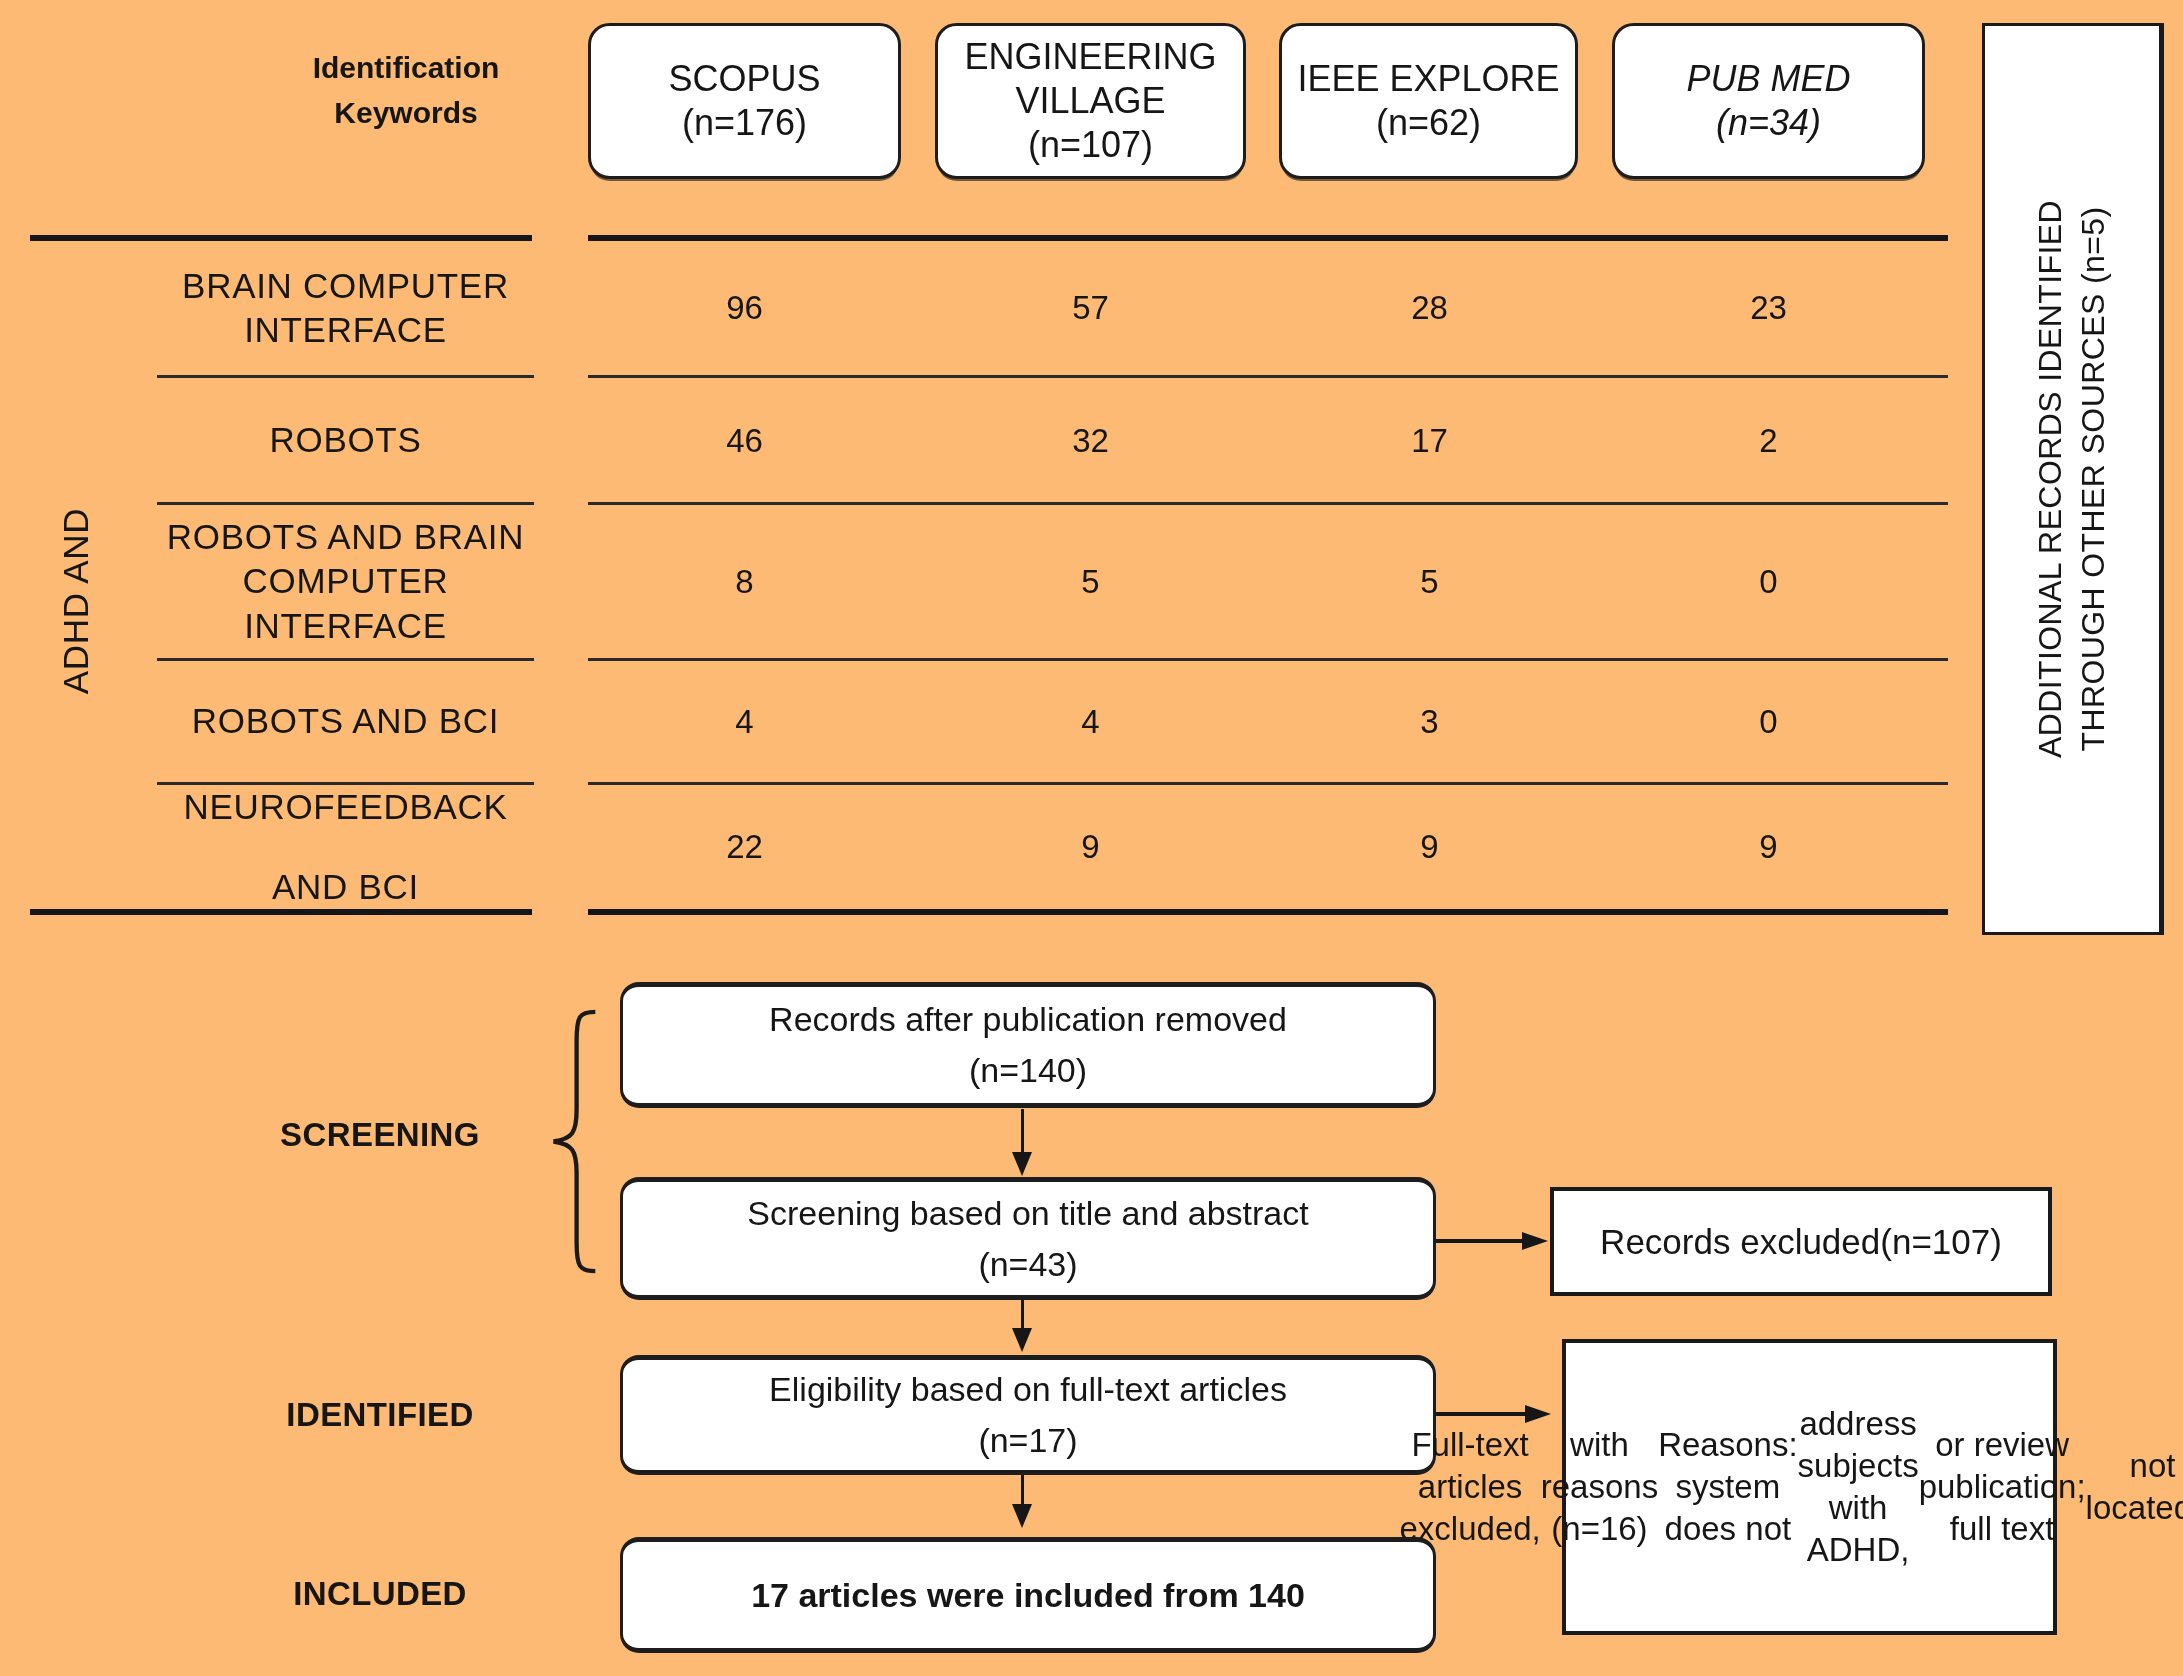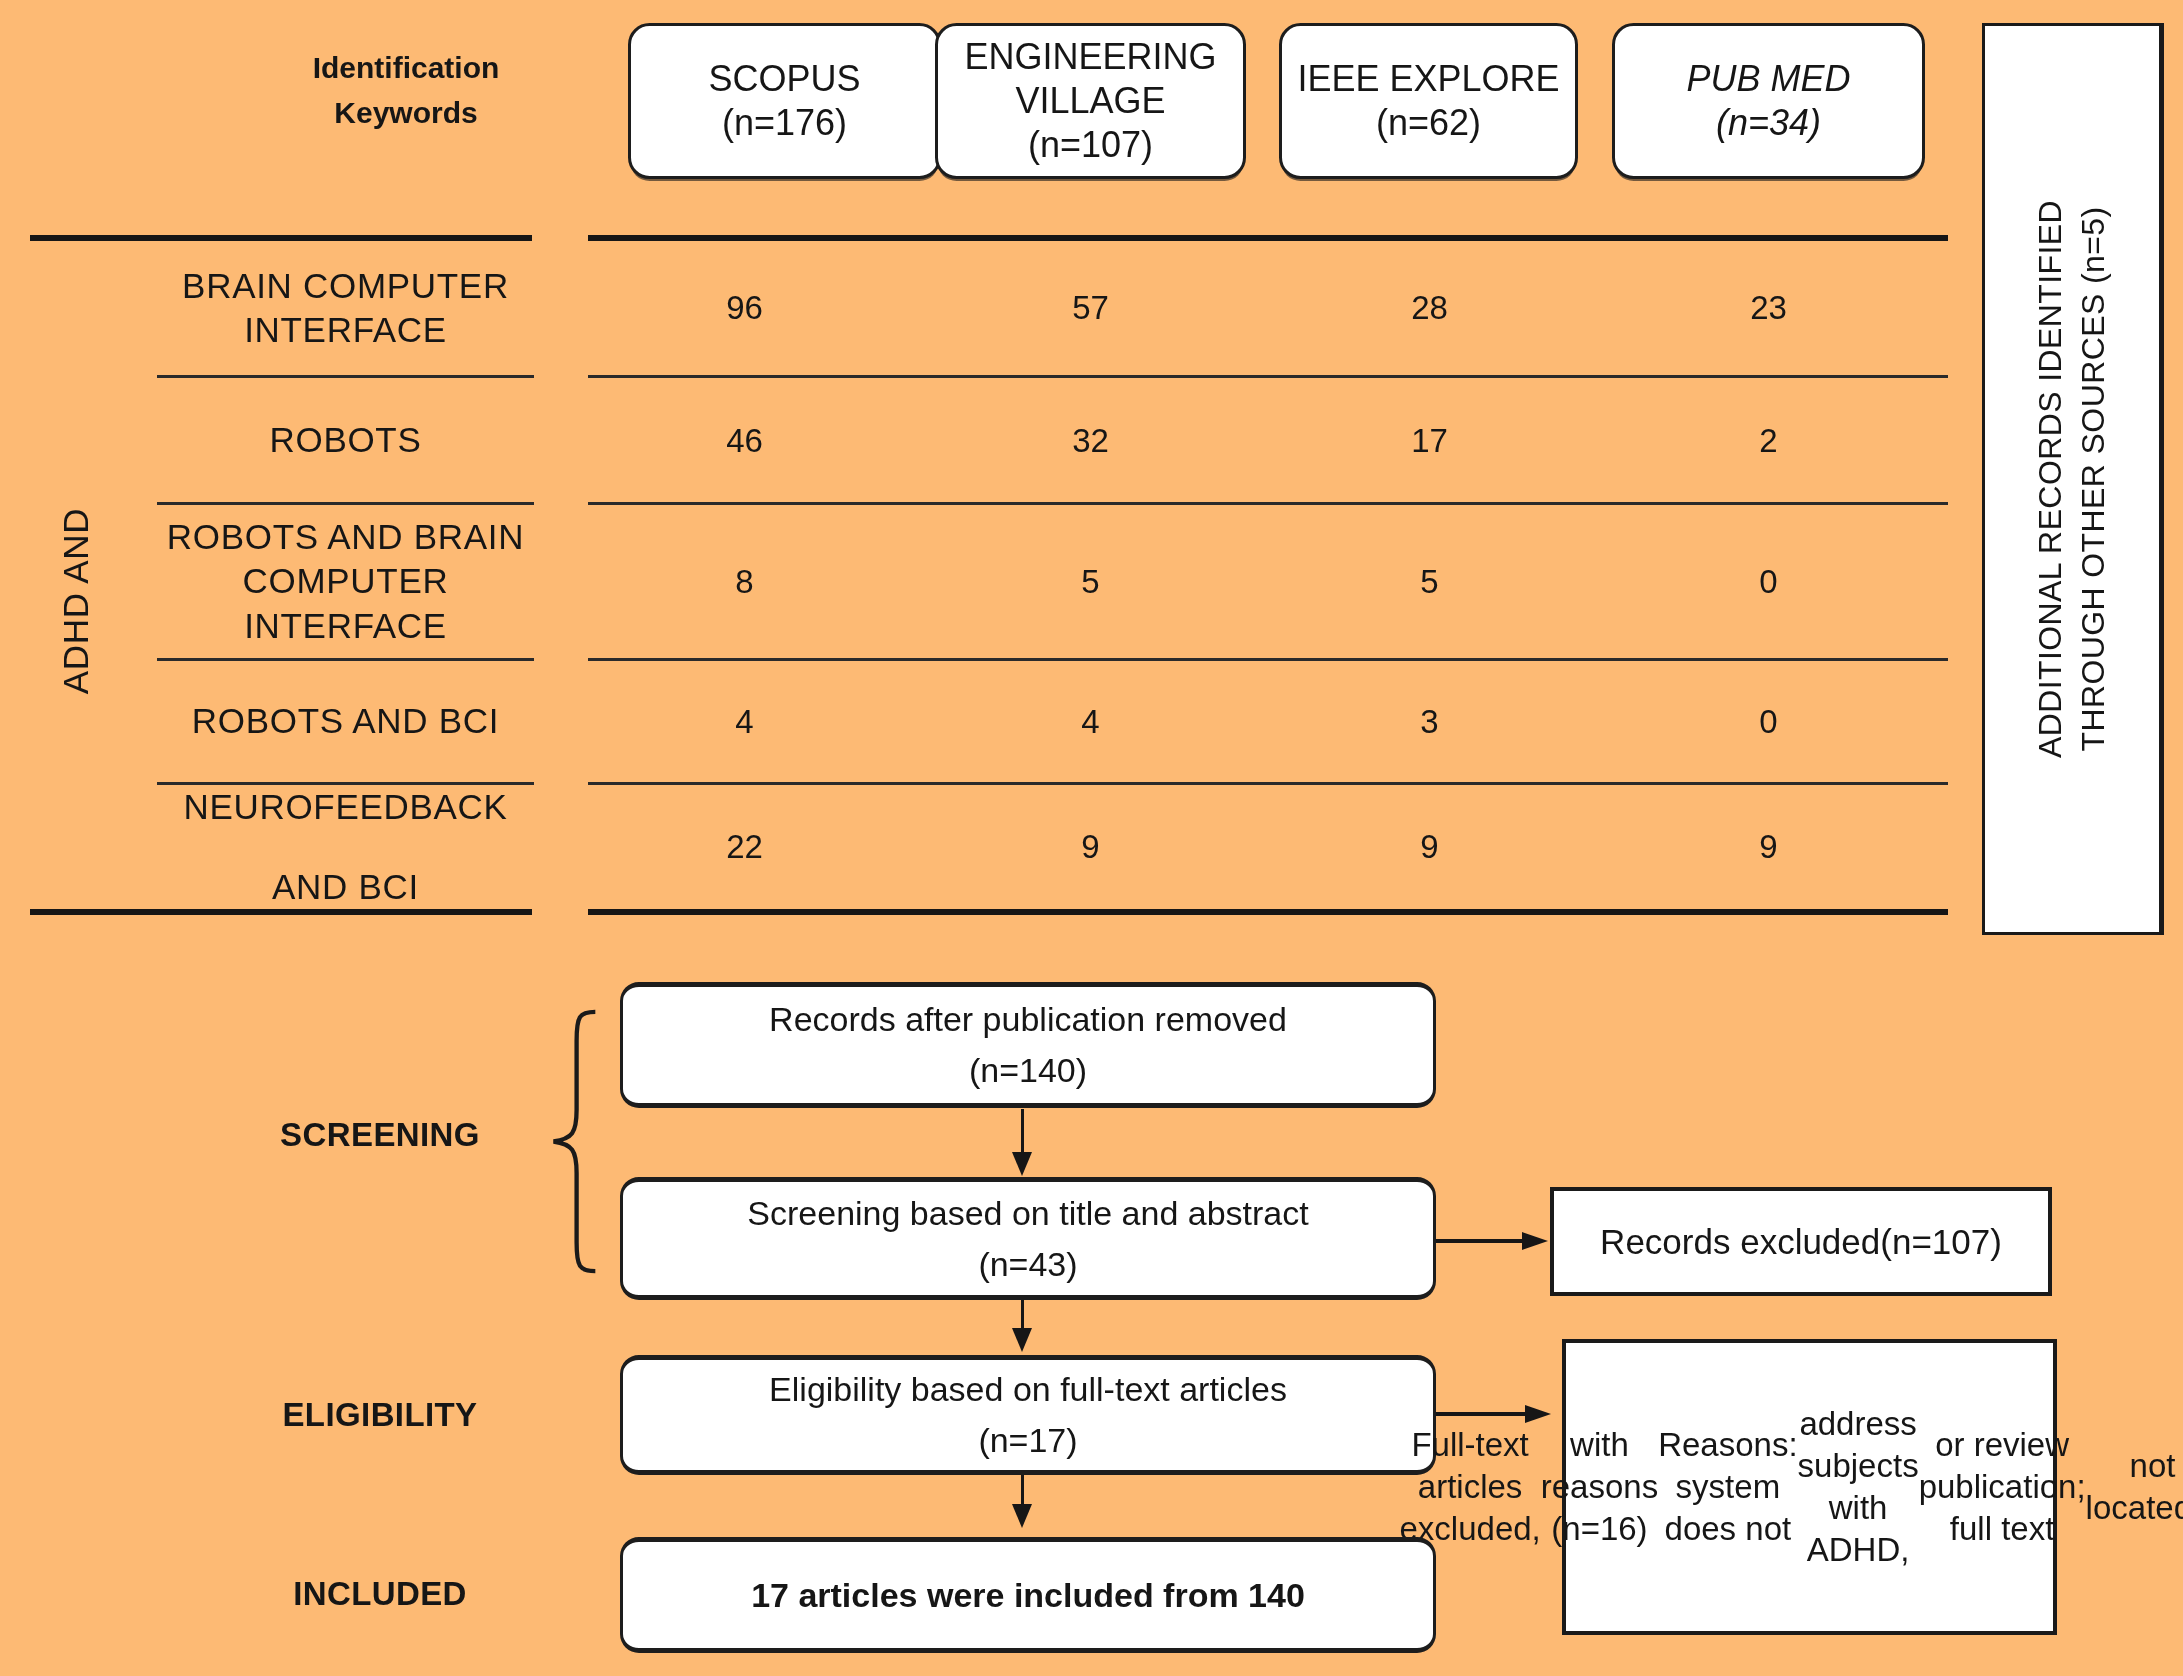--- a/index.html
+++ b/index.html
@@ -48,21 +48,21 @@
           border-bottom:9.4px solid transparent;border-left:26px solid #161616;}
   .bold{font-weight:bold;}
 </style>
 </head>
 <body>
 
 <div id="canvas">
 
   <div class="corner">Identification Keywords</div>
 
-  <div class="hdr-box" style="left:588px;width:313px;margin-left:40px;">
+  <div class="hdr-box" style="left:588px;width:313px;">
     <div>SCOPUS</div>
     <div>(n=176)</div>
   </div>
   <div class="hdr-box" style="left:935px;width:311px;">
     <div style="max-width:303px;">ENGINEERING VILLAGE</div>
     <div>(n=107)</div>
   </div>
   <div class="hdr-box" style="left:1279px;width:299px;">
     <div>IEEE EXPLORE</div>
     <div>(n=62)</div>
@@ -134,21 +134,21 @@
   <div class="kw" style="top:785px;height:124px;justify-content:space-between;">
     <div>NEUROFEEDBACK</div>
     <div>AND BCI</div>
   </div>
   <div class="val" style="left:651px;top:785px;height:124px;">22</div>
   <div class="val" style="left:997px;top:785px;height:124px;">9</div>
   <div class="val" style="left:1336px;top:785px;height:124px;">9</div>
   <div class="val" style="left:1675px;top:785px;height:124px;">9</div>
 
   <div class="stage" style="top:1116px;">SCREENING</div>
-  <div class="stage" style="top:1396px;">ELIGIBILITY</div>
+  <div class="stage" style="top:1396px;">IDENTIFIED</div>
   <div class="stage" style="top:1575px;">INCLUDED</div>
 
   <svg class="abs" style="left:549px;top:1009px;" width="48" height="265" viewBox="0 0 66 368">
     <path d="M64,4 C42,4 38,10 38,44 L38,140 C38,172 32,180 6,184 C32,188 38,196 38,228 L38,324 C38,358 42,364 64,364" fill="none" stroke="#1a1a1a" stroke-width="6"></path>
   </svg>
 
   <div class="flow-box" style="top:982px;height:126px;">
     <div>Records after publication removed</div>
     <div>(n=140)</div>
   </div>

